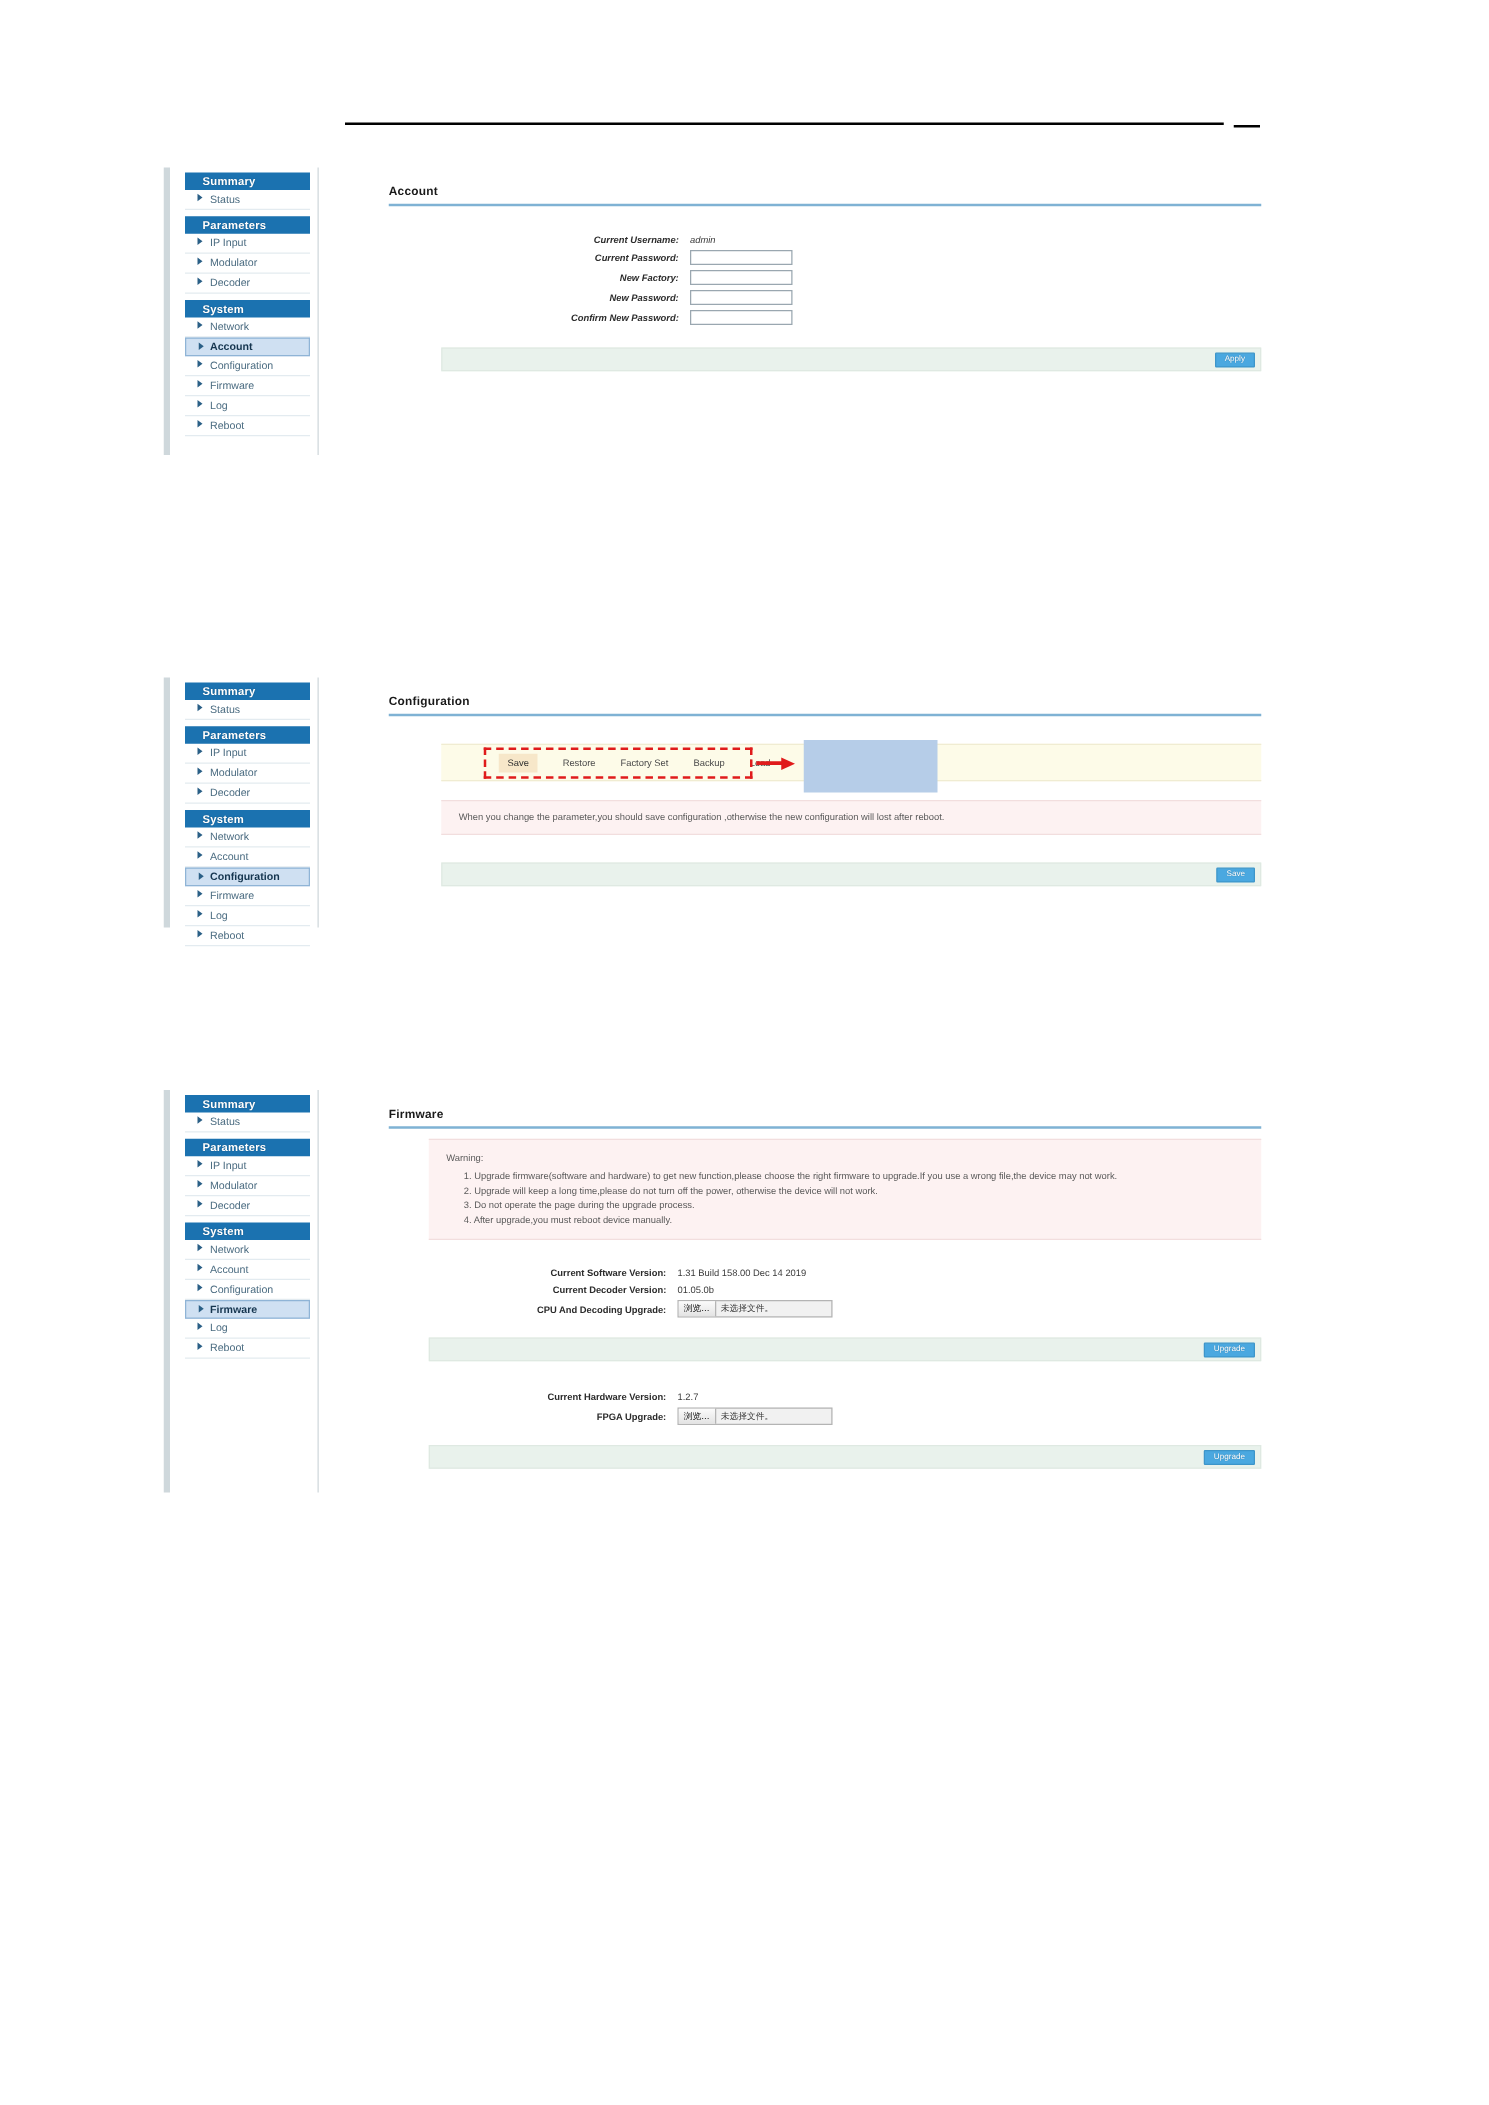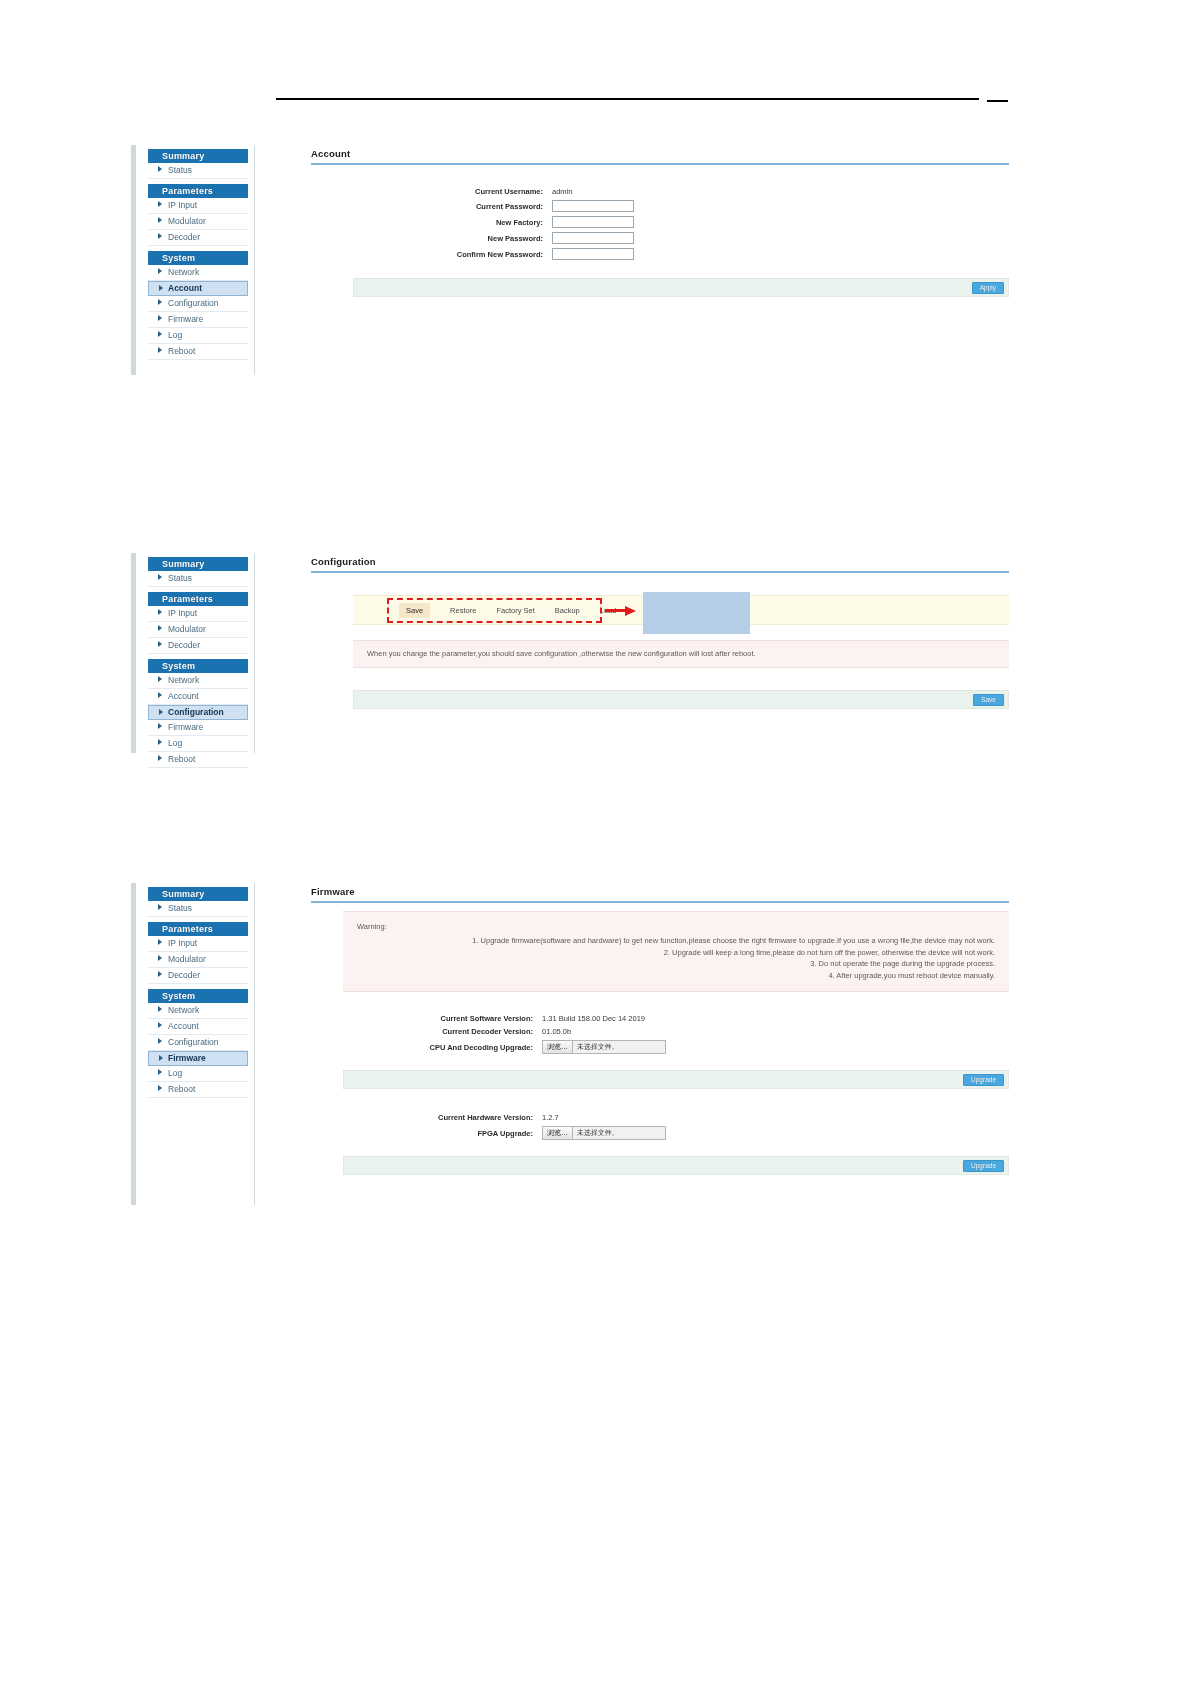--- a/index.html
+++ b/index.html
@@ -8,21 +8,21 @@
   .page{position:absolute;left:0;top:0;width:1191px;height:1684px;background:#fff;}
 
   
   .top-rule{position:absolute;left:276px;top:98px;width:703px;height:2px;background:#000;}
   .top-rule-short{position:absolute;left:987px;top:100px;width:21px;height:2px;background:#000;}
 
   
   .shot{position:absolute;background:#fff;}
 
   
-  .sidebar{position:absolute;left:0;top:11px;width:118px;background:#ffffff;border-left:5px solid #cfd8dc;
+  .sidebar{position:absolute;left:0;top:0;width:118px;background:#ffffff;border-left:5px solid #cfd8dc;
            border-right:1px solid #cfd8dc;}
   .sb-inner{padding:4px 0 6px 0;}
   .sb-head{background:#1b72b0;color:#fff;font-weight:bold;font-size:9px;line-height:12px;
            padding:1px 0 1px 14px;margin:0 6px 0 12px;letter-spacing:.2px;
            text-shadow:0 0 1px rgba(0,0,0,.35);}
   .sb-item{position:relative;font-size:8.5px;line-height:11px;color:#4a6b80;
            margin:0 6px 0 12px;padding:2px 0 2px 20px;border-bottom:1px solid #e3ebf0;}
   .sb-item .tri{position:absolute;left:10px;top:3px;width:0;height:0;
         border-left:4px solid #2a5f86;border-top:3px solid transparent;border-bottom:3px solid transparent;}
   .sb-item.active{background:#cfe0f2;border:1px solid #8fb4d6;color:#15354f;font-weight:bold;
@@ -30,21 +30,21 @@
   .sb-gap{height:5px;}
 
   
   .content{position:absolute;}
   .c-title{font-size:9.5px;font-weight:bold;color:#1a1a1a;letter-spacing:.2px;}
   .c-rule{height:2px;background:#7fb2d4;margin-top:4px;}
 
   .note-pink{background:#fdf2f2;border-top:1px solid #f2dede;border-bottom:1px solid #f2dede;
              color:#5a5a5a;font-size:7.5px;line-height:12px;padding:7px 14px;}
   .note-pink.tall{padding:9px 14px 10px 14px;}
-  .warn-list{margin:0;padding:0 0 0 14px;list-style:none;text-align:right;}
+  .warn-list{margin:0;padding:0 0 0 14px;list-style:none;}
   .warn-list li{font-size:7.5px;line-height:11.5px;color:#5a5a5a;}
 
   .form-row{display:flex;align-items:center;margin-bottom:4px;}
   .f-label{width:190px;text-align:right;font-size:7.5px;font-weight:bold;color:#2b2b2b;
            padding-right:9px;white-space:nowrap;}
   .f-val{font-size:7.5px;color:#3a3a3a;}
   .f-input{width:82px;height:12px;border:1px solid #9aa7b0;background:#fff;box-sizing:border-box;}
 
   .file-field{display:flex;align-items:stretch;border:1px solid #b4b4b4;background:#f1f1f1;height:14px;
               width:124px;box-sizing:border-box;}
@@ -102,21 +102,21 @@
           <div class="sb-item"><span class="tri"></span><span>Reboot</span></div>
         </div>
     </div>
 
     <div class="content" style="left:180px;top:14px;width:698px;">
       <div class="c-title">Account</div>
       <div class="c-rule"></div>
 
       <div style="margin-top:22px;padding-left:42px;">
 
-        <div style="">
+        <div style="font-style:italic;">
           <div class="form-row">
             <div class="f-label">Current Username:</div>
             <div class="f-val">admin</div>
           </div>
           <div class="form-row">
             <div class="f-label">Current Password:</div>
             <div class="f-input"></div>
           </div>
           <div class="form-row">
             <div class="f-label">New Factory:</div>

